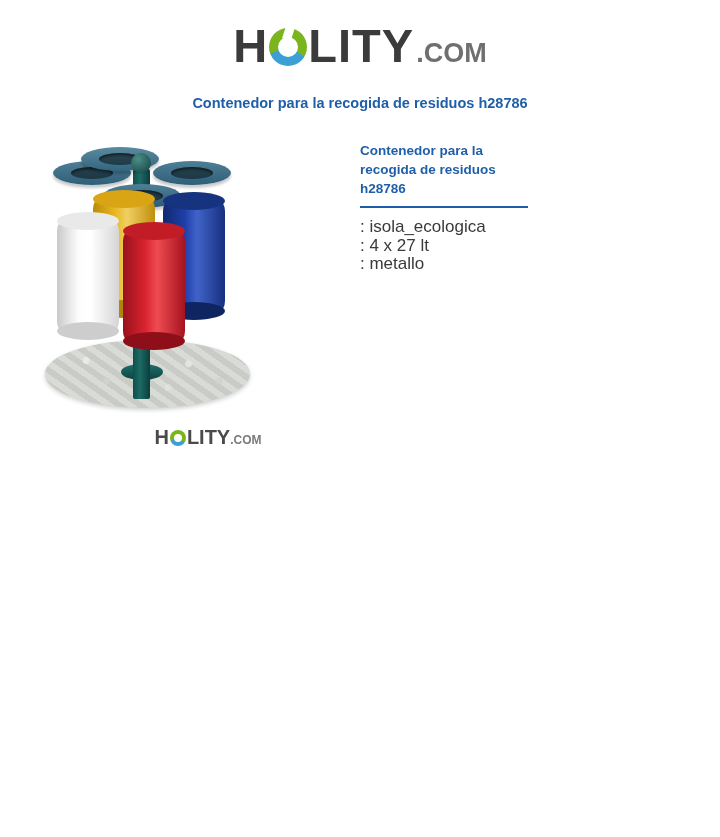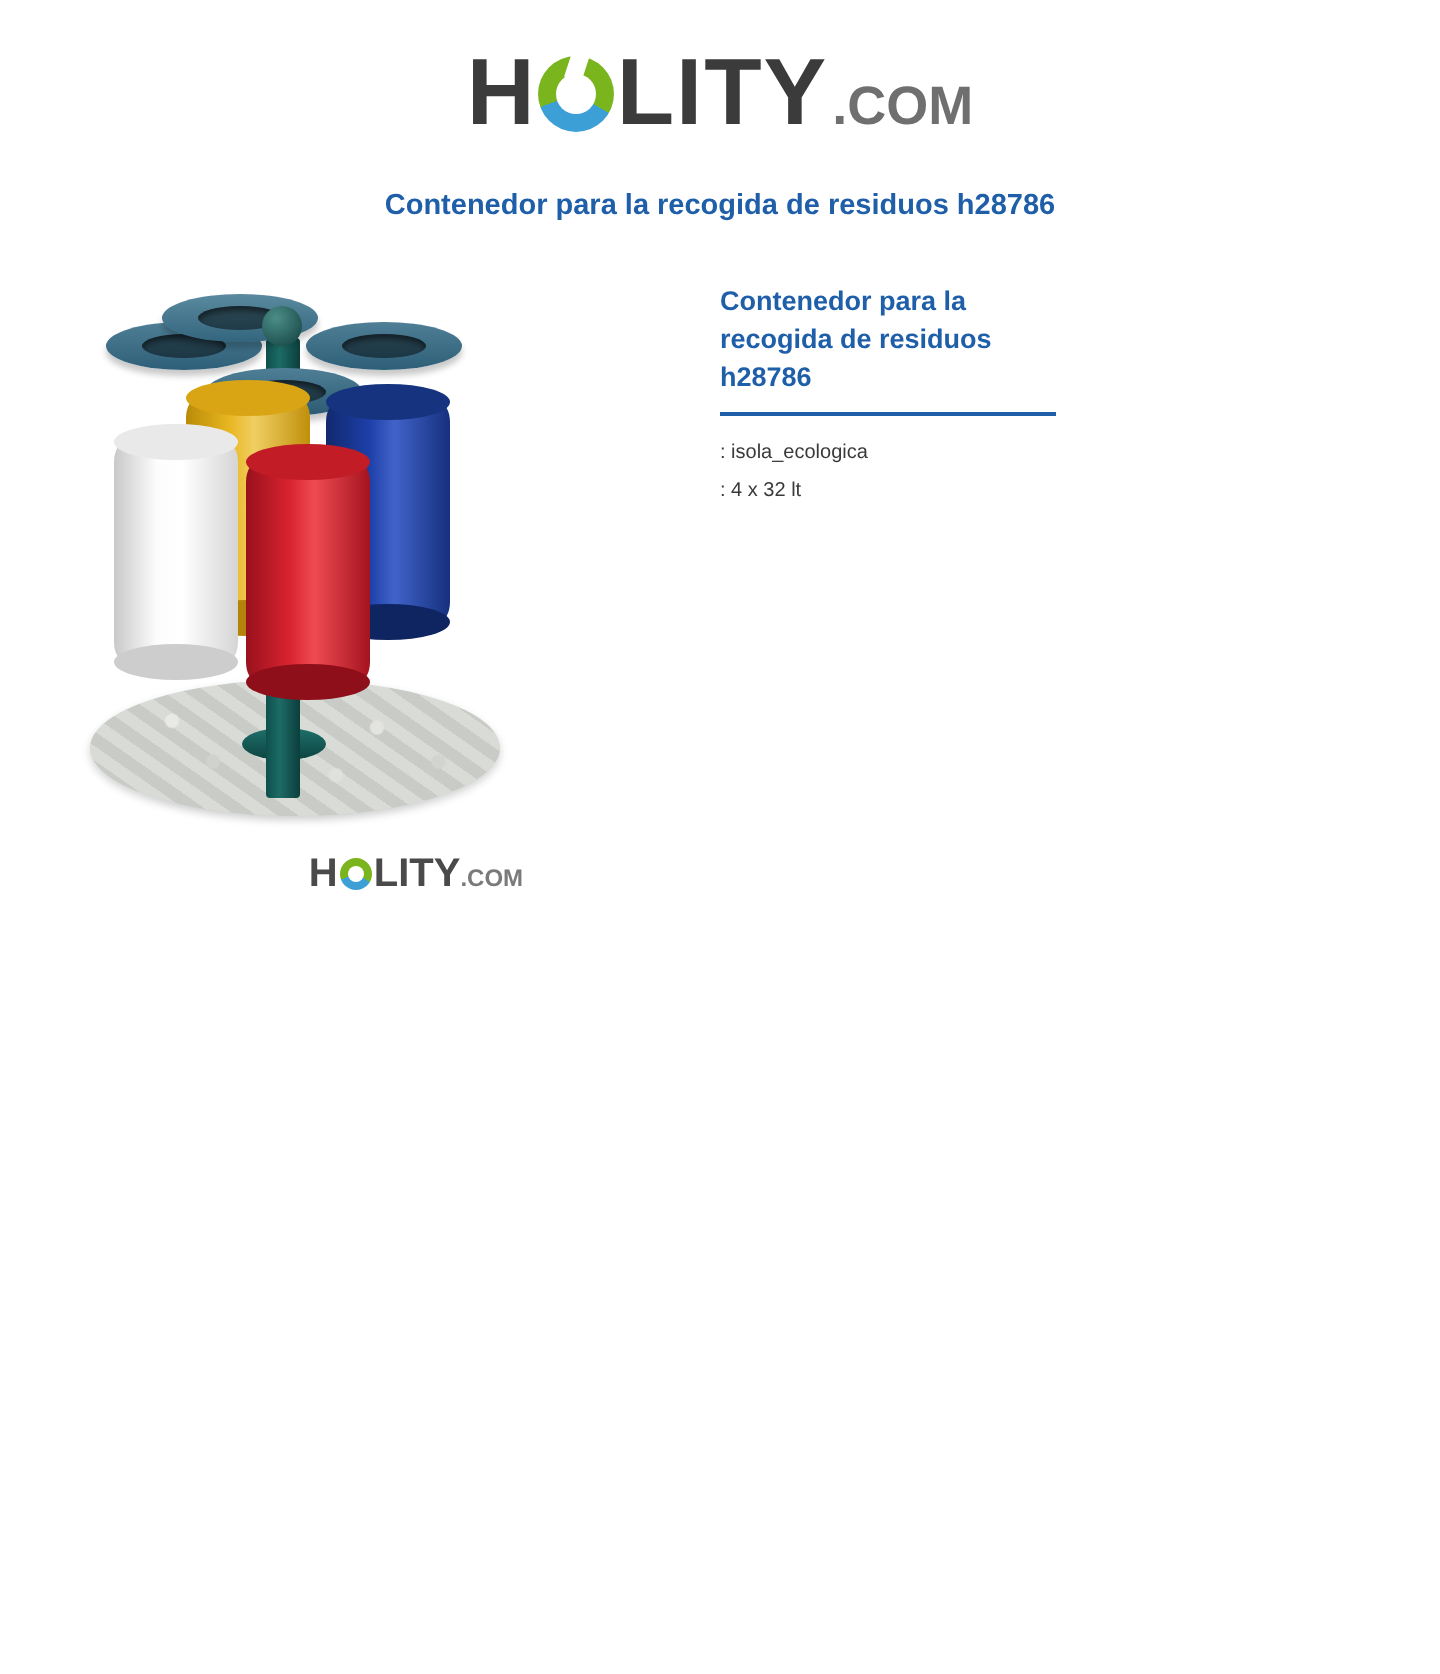--- a/index.html
+++ b/index.html
@@ -272,21 +272,21 @@
     border-top: 2px solid #1f5fa9;
     margin: 8px 0 10px 0;
     width: 168px;
   }
   .spec-list {
     list-style: none;
     margin: 0;
     padding: 0;
   }
   .spec-list li {
-    font-size: 10px;
+    font-size: 17px;
     color: #3a3a3a;
     line-height: 18.5px;
   }
 </style>
 </head>
 <body>
 
 <div class="header">
   <div class="logo">
     <span class="h-part">H</span>
@@ -354,17 +354,18 @@
       <span class="h-part">LITY</span>
       <span class="dotcom">.COM</span>
     </div>
   </div>
 
   <div class="info-col">
     <div class="info-title">Contenedor para la recogida de residuos h28786</div>
     <hr class="divider">
     <ul class="spec-list">
       <li>: isola_ecologica</li>
-      <li>: 4 x 32 lt</li>
+      <li>: 4 x 27 lt</li>
+      <li>: metallo</li>
     </ul>
   </div>
 
 </div>
 
 </body></html>

